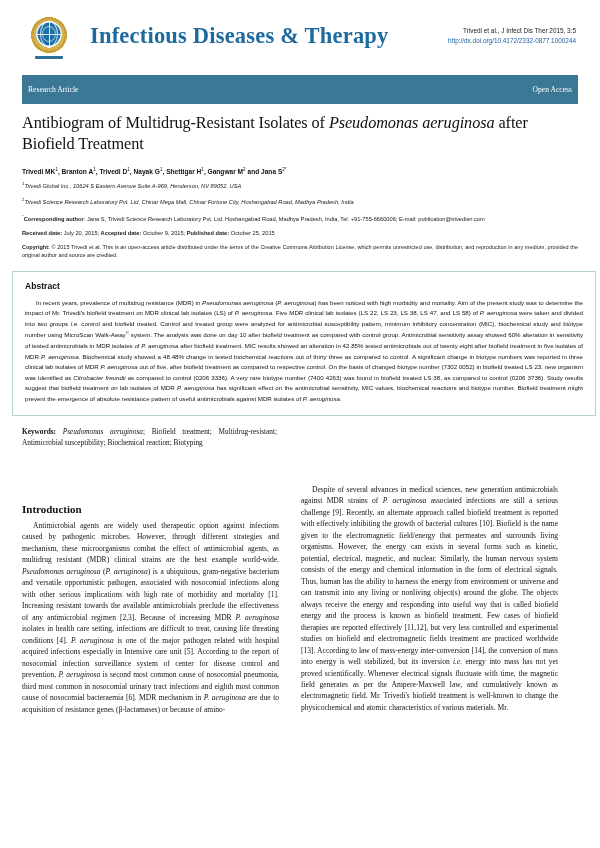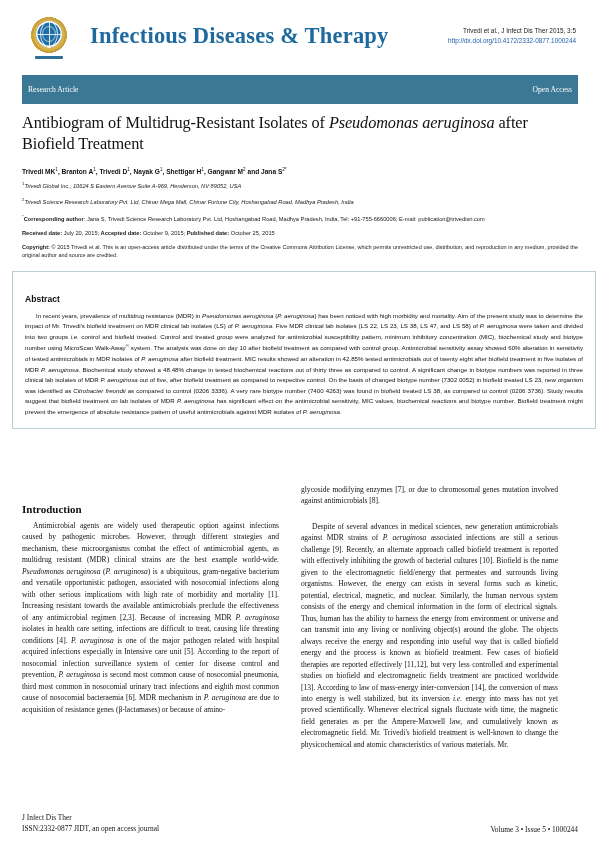--- a/index.html
+++ b/index.html
@@ -184,21 +184,21 @@
     color: #1a1a1a;
     line-height: 1.5;
     text-align: justify;
   }
   .copyright b { font-weight: bold; }
 
   
   .abstract-box {
     margin: 11px 4px 0 12px;
     border: 1px solid #b9cfd6;
-    padding: 22px 12px 11px 12px;
+    padding: 9px 12px 11px 12px;
     box-sizing: border-box;
   }
   .abstract-heading {
     font-family: "Liberation Sans", sans-serif;
     font-size: 8.6px;
     font-weight: bold;
     color: #111111;
     margin-bottom: 7px;
   }
   .abstract-text {
@@ -312,33 +312,26 @@
     <div class="dates"><b>Received date:</b><span> July 20, 2015;</span><b> Accepted date:</b><span> October 9, 2015;</span><b> Published date:</b><span> October 25, 2015</span></div>
 
     <div class="copyright"><b>Copyright:</b><span> © 2015 Trivedi et al. This is an open-access article distributed under the terms of the Creative Commons Attribution License, which permits unrestricted use, distribution, and reproduction in any medium, provided the original author and source are credited.</span></div>
   </div>
 
   <div class="abstract-box">
     <div class="abstract-heading">Abstract</div>
     <div class="abstract-text"><span>In recent years, prevalence of multidrug resistance (MDR) in </span><span class="it">Pseudomonas aeruginosa</span><span> (</span><span class="it">P. aeruginosa</span><span>) has been noticed with high morbidity and mortality. Aim of the present study was to determine the impact of Mr. Trivedi's biofield treatment on MDR clinical lab isolates (LS) of </span><span class="it">P. aeruginosa</span><span>. Five MDR clinical lab isolates (LS 22, LS 23, LS 38, LS 47, and LS 58) of </span><span class="it">P. aeruginosa</span><span> were taken and divided into two groups </span><span class="it">i.e.</span><span> control and biofield treated. Control and treated group were analyzed for antimicrobial susceptibility pattern, minimum inhibitory concentration (MIC), biochemical study and biotype number using MicroScan Walk-Away</span><sup>®</sup><span> system. The analysis was done on day 10 after biofield treatment as compared with control group. Antimicrobial sensitivity assay showed 60% alteration in sensitivity of tested antimicrobials in MDR isolates of </span><span class="it">P. aeruginosa</span><span> after biofield treatment. MIC results showed an alteration in 42.85% tested antimicrobials out of twenty eight after biofield treatment in five isolates of MDR </span><span class="it">P. aeruginosa</span><span>. Biochemical study showed a 48.48% change in tested biochemical reactions out of thirty three as compared to control. A significant change in biotype numbers was reported in three clinical lab isolates of MDR </span><span class="it">P. aeruginosa</span><span> out of five, after biofield treatment as compared to respective control. On the basis of changed biotype number (7302 0052) in biofield treated LS 23, new organism was identified as </span><span class="it">Citrobacter freundii</span><span> as compared to control (0206 3336). A very rare biotype number (7400 4263) was found in biofield treated LS 38, as compared to control (0206 3736). Study results suggest that biofield treatment on lab isolates of MDR </span><span class="it">P. aeruginosa</span><span> has significant effect on the antimicrobial sensitivity, MIC values, biochemical reactions and biotype number. Biofield treatment might prevent the emergence of absolute resistance pattern of useful antimicrobials against MDR isolates of </span><span class="it">P. aeruginosa</span><span>.</span></div>
   </div>
 
+  <div class="keywords"><b>Keywords:</b><span class="it"> Pseudomonas aeruginosa</span><span>; Biofield treatment; Multidrug-resistant; Antimicrobial susceptibility; Biochemical reaction; Biotyping</span></div>
 
   <div class="columns">
     <div class="col">
       <div class="sec-heading">Introduction</div>
       <p class="body-text"><span>Antimicrobial agents are widely used therapeutic option against infections caused by pathogenic microbes. However, through different strategies and mechanism, these microorganisms combat the effect of antimicrobial agents, as multidrug resistant (MDR) clinical strains are the best example world-wide. </span><span class="it">Pseudomonas aeruginosa</span><span> (</span><span class="it">P. aeruginosa</span><span>) is a ubiquitous, gram-negative bacterium and versatile opportunistic pathogen, associated with nosocomial infections along with other serious implications with high rate of morbidity and mortality [1]. Increasing resistant towards the available antimicrobials preclude the effectiveness of any antimicrobial regimen [2,3]. Because of increasing MDR </span><span class="it">P. aeruginosa</span><span> isolates in health care setting, infections are difficult to treat, causing life threating conditions [4]. </span><span class="it">P. aeruginosa</span><span> is one of the major pathogen related with hospital acquired infections especially in Intensive care unit [5]. According to the report of nosocomial infection surveillance system of center for disease control and prevention, </span><span class="it">P. aeruginosa</span><span> is second most common cause of nosocomial pneumonia, third most common in nosocomial urinary tract infections and eighth most common cause of nosocomial bacteraemia [6]. MDR mechanism in </span><span class="it">P. aeruginosa</span><span> are due to acquisition of resistance genes (β-lactamases) or because of amino-</span></p>
     </div>
     <div class="col">
-      <p class="body-text noindent"><span>glycoside modifying enzymes [7], or due to chromosomal genes mutation involved against antimicrobials [8].</span></p>
       <p class="body-text"><span>Despite of several advances in medical sciences, new generation antimicrobials against MDR strains of </span><span class="it">P. aeruginosa</span><span> associated infections are still a serious challenge [9]. Recently, an alternate approach called biofield treatment is reported with effectively inhibiting the growth of bacterial cultures [10]. Biofield is the name given to the electromagnetic field/energy that permeates and surrounds living organisms. However, the energy can exists in several forms such as kinetic, potential, electrical, magnetic, and nuclear. Similarly, the human nervous system consists of the energy and chemical information in the form of electrical signals. Thus, human has the ability to harness the energy from environment or universe and can transmit into any living or nonliving object(s) around the globe. The objects always receive the energy and responding into useful way that is called biofield energy and the process is known as biofield treatment. Few cases of biofield therapies are reported effectively [11,12], but very less controlled and experimental studies on biofield and electromagnetic fields treatment are practiced worldwide [13]. According to law of mass-energy inter-conversion [14], the conversion of mass into energy is well stabilized, but its inversion </span><span class="it">i.e.</span><span> energy into mass has not yet proved scientifically. Whenever electrical signals fluctuate with time, the magnetic field generates as per the Ampere-Maxwell law, and cumulatively known as electromagnetic field. Mr. Trivedi's biofield treatment is well-known to change the physicochemical and atomic characteristics of various materials. Mr.</span></p>
     </div>
   </div>
 
-  <div class="footer">
-    <div class="left">
-      <div>J Infect Dis Ther</div>
-      <div>ISSN:2332-0877 JIDT, an open access journal</div>
-    </div>
-    <div class="right">Volume 3 • Issue 5 • 1000244</div>
-  </div>
 
 </div>
 
 </body></html>

